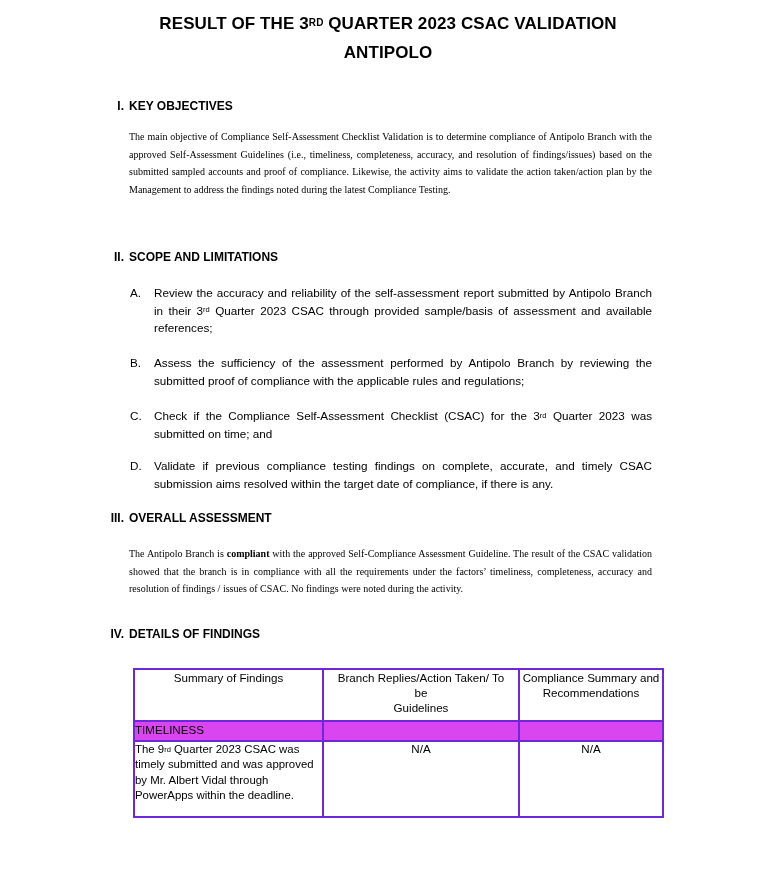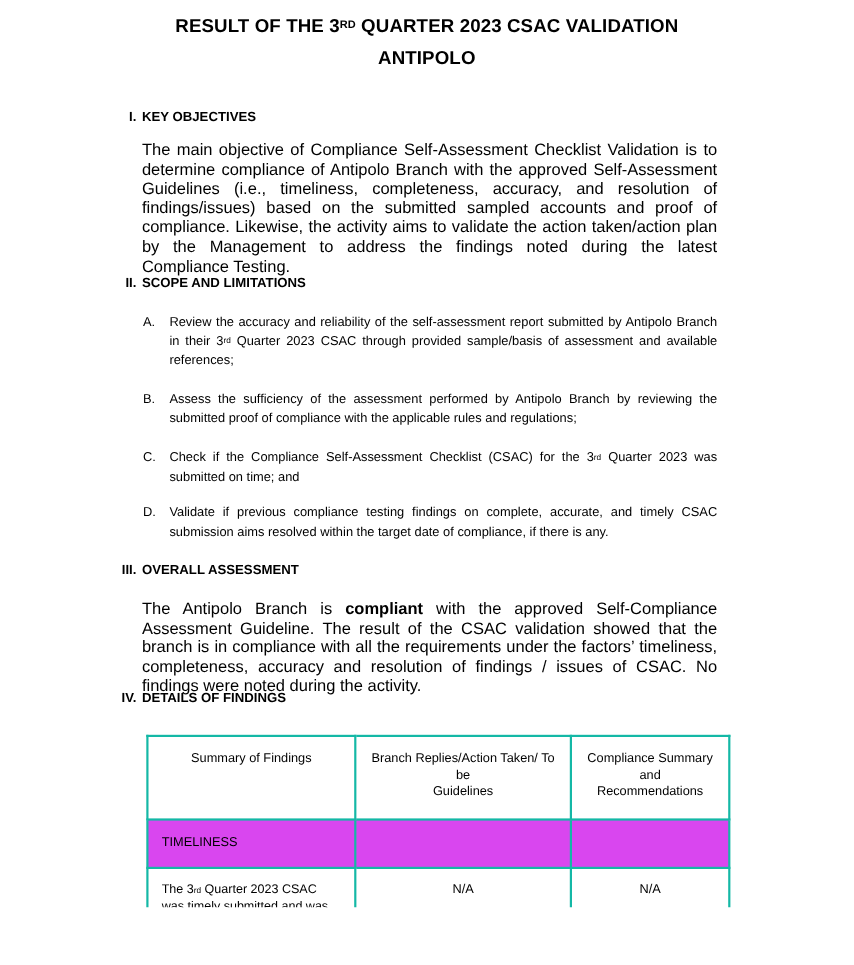--- a/index.html
+++ b/index.html
@@ -18,38 +18,38 @@
   }
   .doc-title .sup-big { font-size:10px; vertical-align:top; position:relative; top:-1px; font-weight:700; }
   .heading {
     position:absolute; left:102px;
     font-weight:700; font-size:12px; line-height:15px;
     display:flex;
   }
   .heading .num { display:inline-block; width:22px; text-align:right; margin-right:5px; white-space:pre; }
   .para {
     position:absolute; left:129px; width:523px;
-    font-size:15px; line-height:17.6px; text-align:justify;
+    font-size:10px; line-height:17.6px; text-align:justify;font-family:Liberation Serif, serif;
   }
   .item {
     position:absolute; left:130px; width:522px;
     font-size:11.7px; line-height:17.6px;
   }
   .item .marker { position:absolute; left:0; top:0; }
   .item .txt { margin-left:24px; text-align:justify; }
   .sup { font-size:7.5px; vertical-align:top; position:relative; top:-0.5px; }
   .bold { font-weight:700; }
 
   table.findings {
     position:absolute; left:133px; top:668px; width:529px;
     border-collapse:collapse; table-layout:fixed;
     font-size:11.6px;
   }
   table.findings td, table.findings th {
-    border:2px solid #14b8a6; padding:12px; vertical-align:top;
+    border:2px solid #6d28d9; padding:0; vertical-align:top;
     font-weight:normal;
   }
   .th-cell {
     font-weight:700; text-align:center; line-height:15px; padding-top:4px;
     height:50px;
   }
   .cat-row td { height:18px; background:#d946ef; }
   .cat-label { font-weight:700; text-align:left; padding:2px 0 2px 5px; line-height:16px; }
   .body-row td { height:74px; }
   .finding-cell { text-align:left; padding:2px 6px 2px 5px; line-height:15.4px; font-size:11.4px; }
@@ -130,21 +130,21 @@
         <div>Guidelines</div>
       </th>
       <th class="th-cell">Compliance Summary and Recommendations</th>
     </tr>
     <tr class="cat-row">
       <td class="cat-label">TIMELINESS</td>
       <td></td>
       <td></td>
     </tr>
     <tr class="body-row">
-      <td class="finding-cell"><span>The 3</span><span class="sup">rd</span><span> Quarter 2023 CSAC was timely submitted and was approved by Mr. Albert Vidal through PowerApps within the deadline.</span></td>
+      <td class="finding-cell"><span>The 9</span><span class="sup">rd</span><span> Quarter 2023 CSAC was timely submitted and was approved by Mr. Albert Vidal through PowerApps within the deadline.</span></td>
       <td class="na-cell">N/A</td>
       <td class="na-cell">N/A</td>
     </tr>
   </tbody>
     </table>
 
   <div class="footer-rule"></div>
   <div class="footer-line1">
     <span class="pgnum">1</span>
     <span class="sep">|</span>

